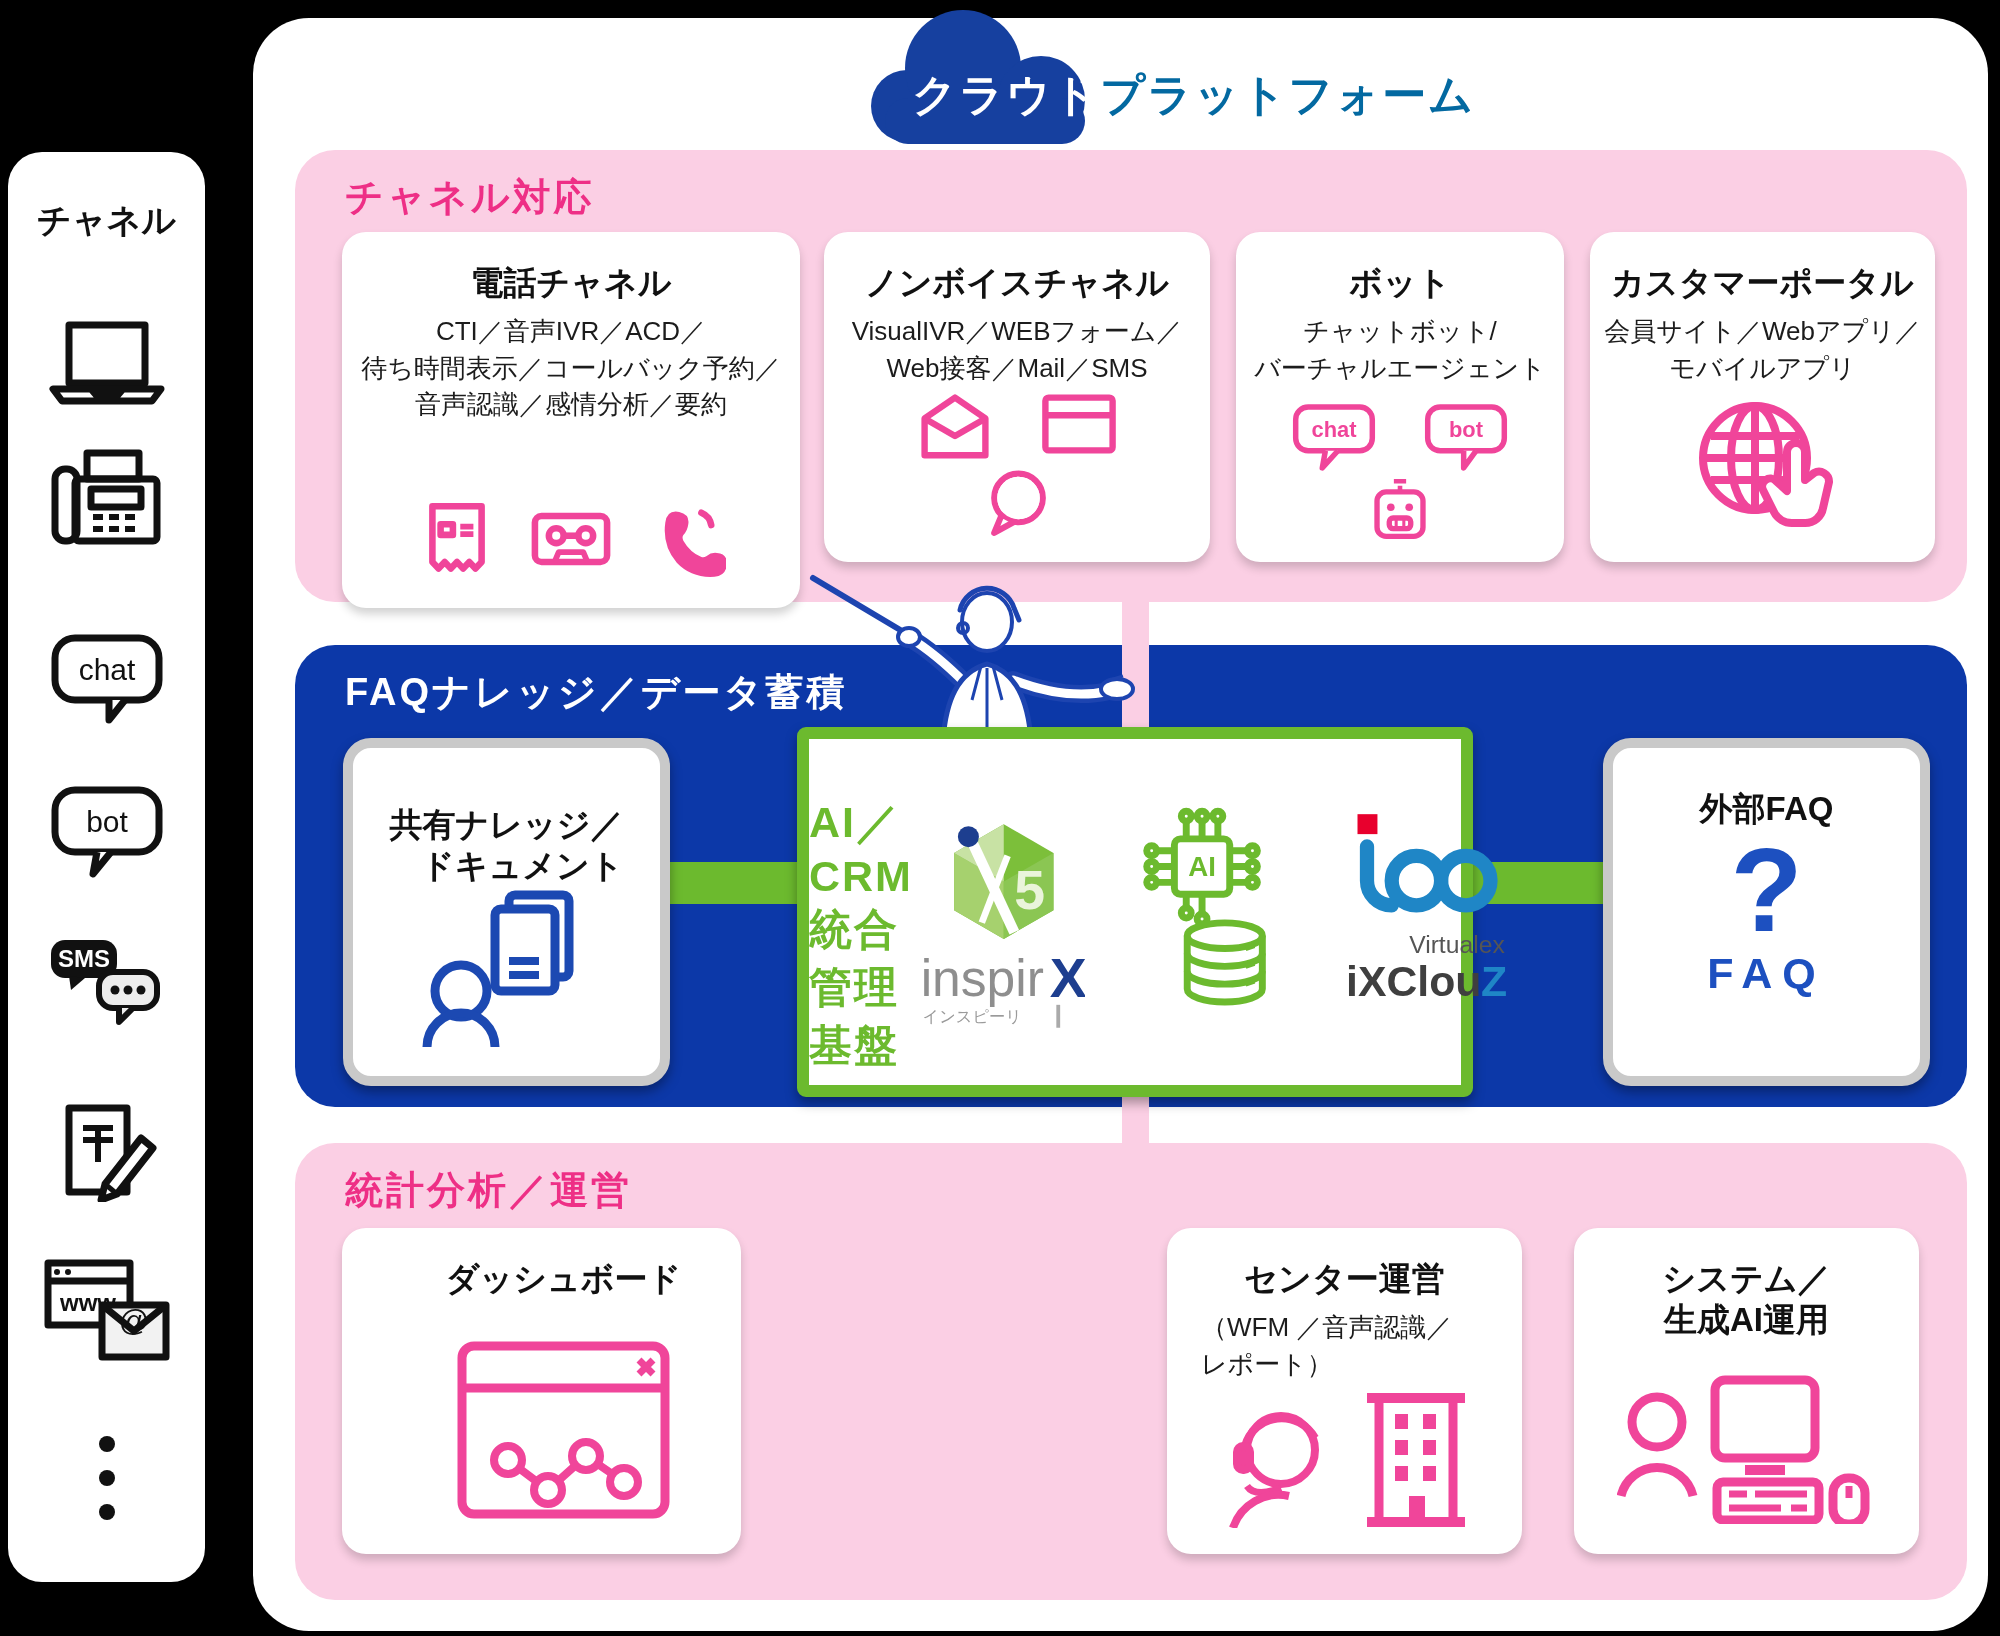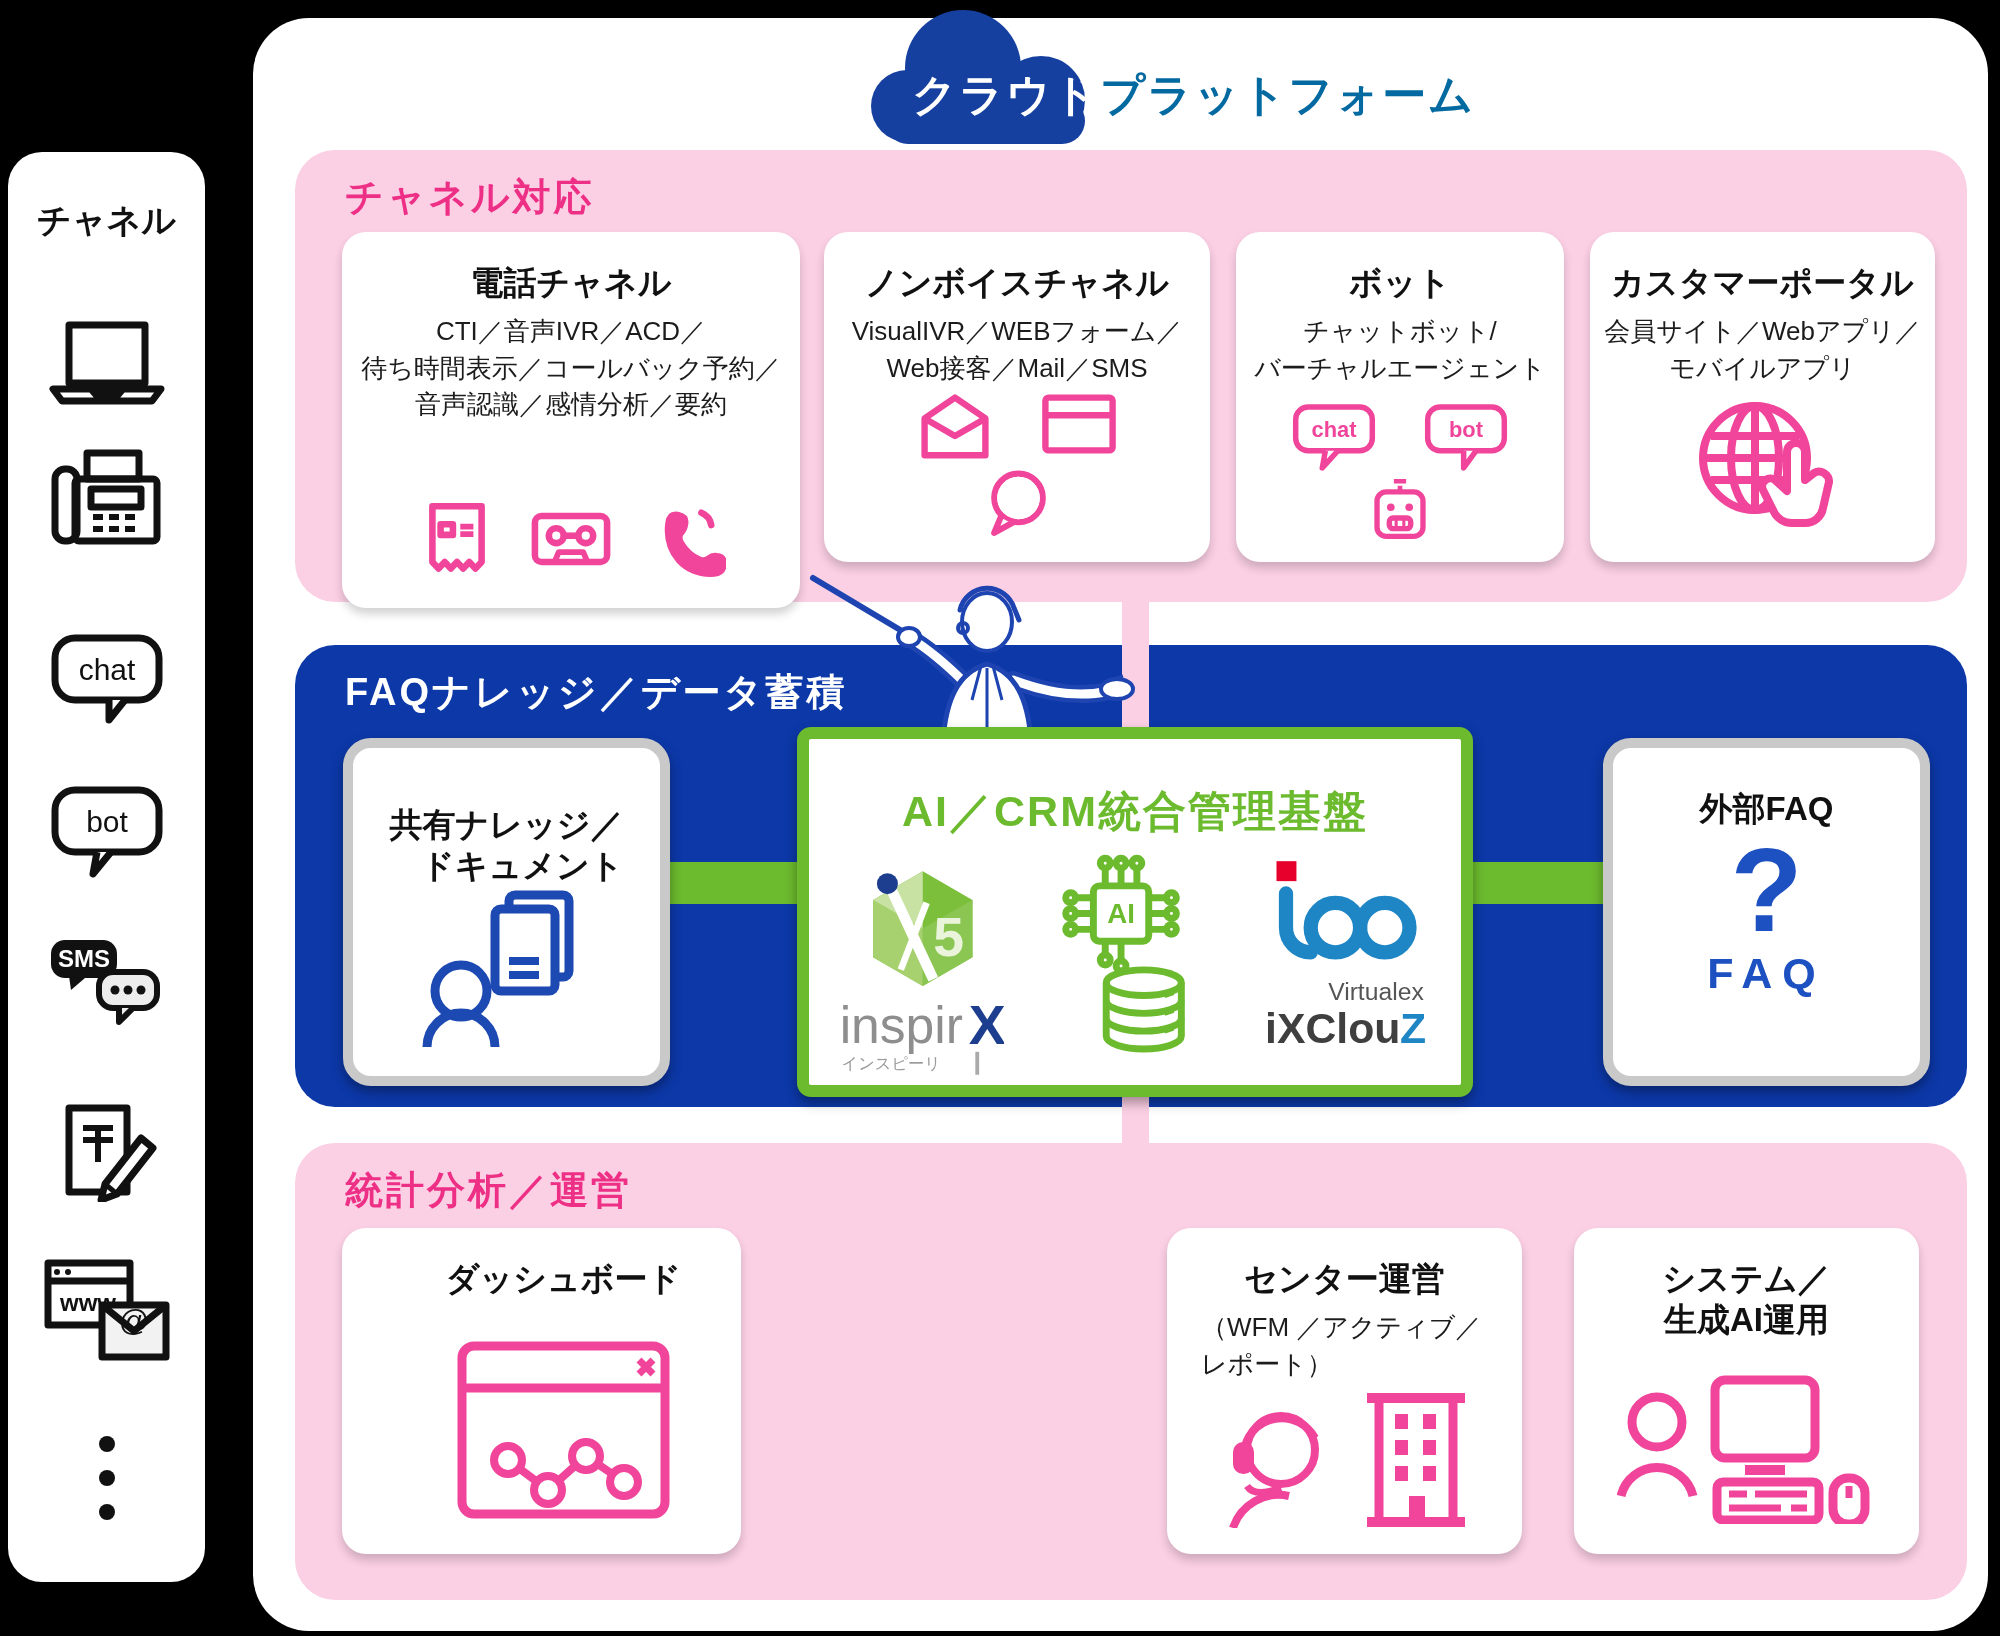--- a/index.html
+++ b/index.html
@@ -26,22 +26,22 @@
   
   .card{position:absolute;background:#fff;border-radius:24px;box-shadow:0 6px 10px rgba(0,0,0,.18);
         display:flex;flex-direction:column;align-items:center;text-align:center;}
   .ctitle{font-size:33px;font-weight:bold;color:#111;margin-top:30px;line-height:1.25;}
   .cdesc{font-size:26px;color:#1c1c1c;line-height:1.4;margin-top:10px;}
   .icons-row{margin-top:auto;margin-bottom:28px;display:flex;align-items:center;justify-content:center;gap:30px;}
   .icons-col{margin-top:auto;margin-bottom:24px;display:flex;flex-direction:column;align-items:center;gap:4px;}
   
   .bcard{border:10px solid #C9C9C9;border-radius:28px;box-shadow:0 6px 12px rgba(0,0,0,.35);}
   #green-card{left:797px;top:727px;width:676px;height:370px;background:#fff;border:12px solid #6CBA2E;
-      border-radius:14px;box-sizing:border-box;box-shadow:0 6px 12px rgba(0,0,0,.35);
-      display:flex;flex-direction:column;align-items:center;text-align:center;}
+      border-radius:9px;box-sizing:border-box;box-shadow:0 6px 12px rgba(0,0,0,.35);
+      display:flex;flex-direction:row;align-items:center;}
   #green-card .gtitle{margin-top:44px;font-size:43px;font-weight:bold;color:#6CBA2E;letter-spacing:2px;}
   #green-card .logo-row{display:flex;align-items:flex-start;gap:38px;margin-top:6px;}
   
   .gconn{background:#6CBA2E;}
   .pstrip{background:#FBCFE4;}
   
   .qmark{font-size:118px;font-weight:bold;color:#1D50C0;line-height:.9;margin-top:8px;}
   .faqtxt{font-size:43px;font-weight:bold;color:#1D50C0;letter-spacing:10px;margin-top:6px;}
   svg text{font-family:"Liberation Sans","DejaVu Sans",sans-serif;}
 </style>
@@ -390,21 +390,21 @@
             <circle cx="168" cy="142" r="14"></circle>
         </g>
       </svg>
     </div>
   </div>
 
 
   <div class="card" style="left:872px;top:85px;width:355px;height:326px;">
     <div class="ctitle">センター運営</div>
     <div class="cdesc" style="align-self:flex-start;margin-left:34px;text-align:left;">
-      <div>（WFM ／アクティブ／</div>
+      <div>（WFM ／音声認識／</div>
       <div>レポート）</div>
     </div>
     <div class="icons-row" style="margin-bottom:26px;gap:22px;">
       <svg width="120" height="140" viewBox="0 0 120 140">
         <g fill="none" stroke="#F0459A" stroke-width="8">
           <circle cx="62" cy="62" r="34"></circle>
           <path d="M26 58 a38 38 0 0 1 70 -8"></path>
           <rect x="18" y="58" width="13" height="24" rx="6" fill="#F0459A"></rect>
           <path d="M62 100 q-26 10 -34 -2" stroke-width="7"></path>
           <path d="M14 140 a48 48 0 0 1 56 -32"></path>

